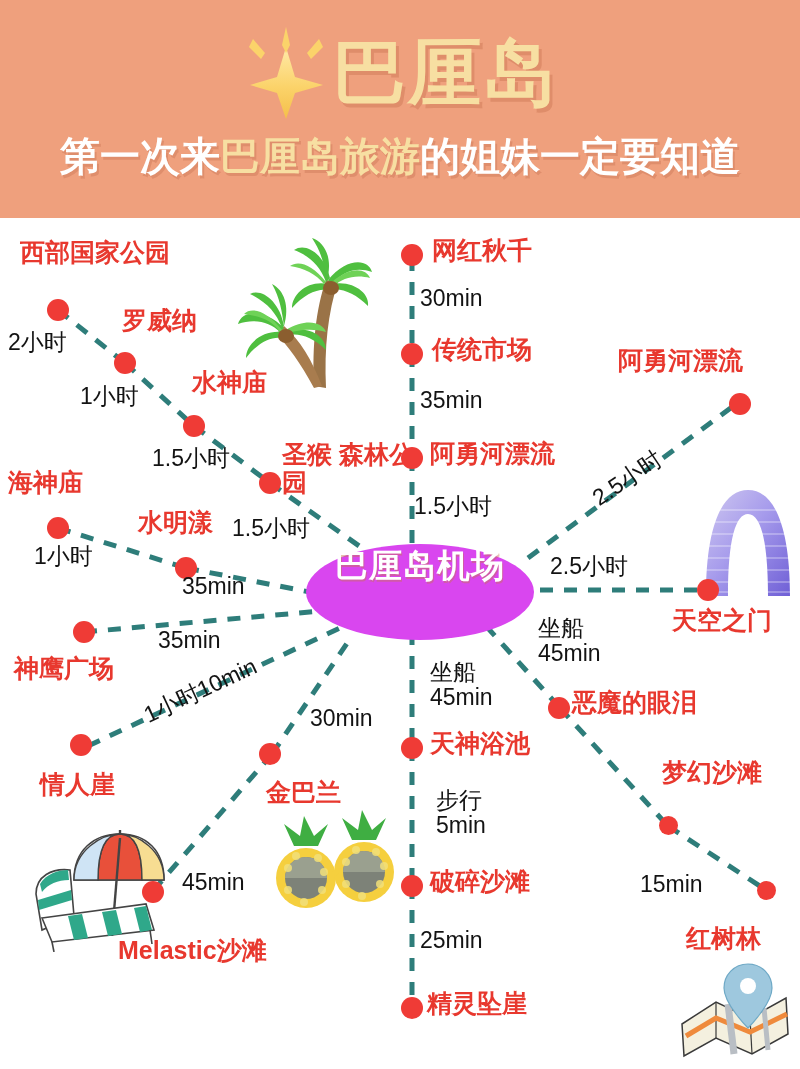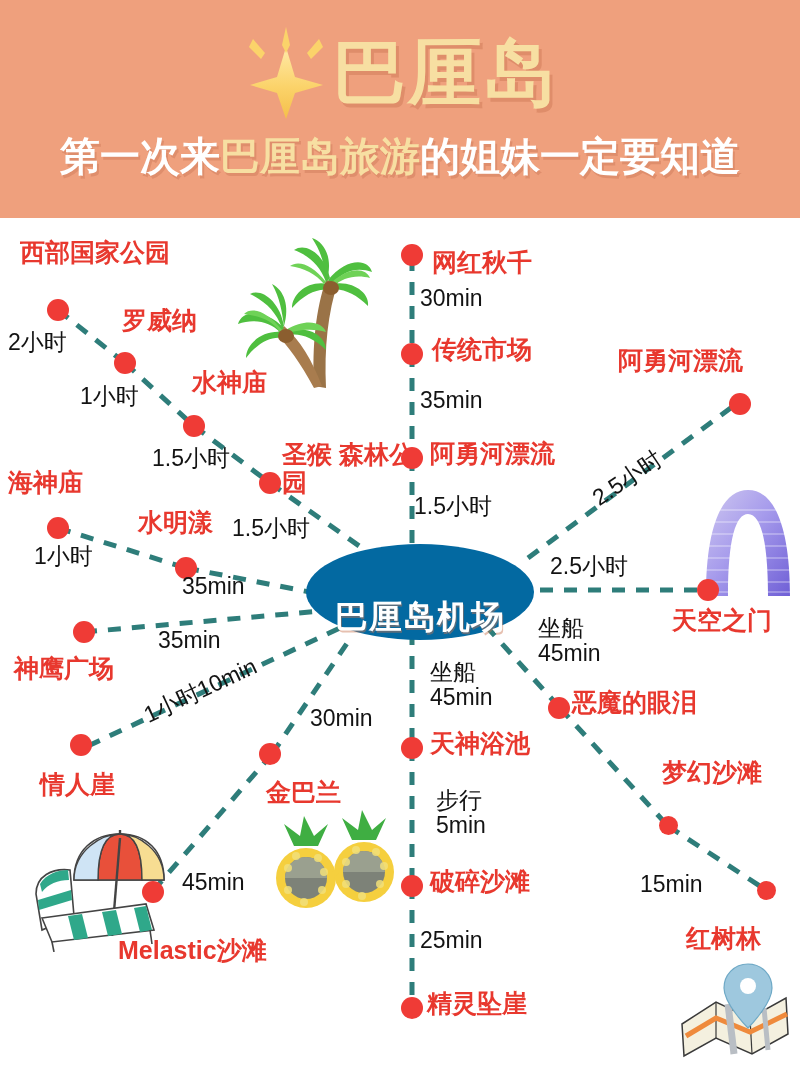--- a/index.html
+++ b/index.html
@@ -77,22 +77,22 @@
     position: absolute; left: 0; top: 0;
     width: 800px; height: 851px;
     pointer-events: none;
   }
 
   
   .hub {
     position: absolute;
     width: 228px; height: 96px;
     border-radius: 50%;
-    background: #0369a1;
-    display: flex; align-items: flex-end; justify-content: center;
+    background: #d946ef;
+    display: flex; align-items: flex-start; justify-content: center;
     color: #ffffff;
     font-size: 33px; font-weight: 700;
     letter-spacing: 1px;
     text-shadow: 1px 2px 0 rgba(200,115,80,0.45);
     white-space: nowrap;
   }
 
   
   .dot {
     position: absolute;
@@ -359,21 +359,21 @@
 
     <span class="dot" style="left:259px; top:525px;"></span>
     <span class="place" style="left:266px; top:560px;">金巴兰</span>
     <span class="dur" style="left:310px; top:488px;">30min</span>
 
     <span class="dot" style="left:142px; top:663px;"></span>
     <span class="place" style="left:118px; top:718px;">Melastic沙滩</span>
     <span class="dur" style="left:182px; top:652px;">45min</span>
 
     <span class="dot" style="left:401px; top:26px;"></span>
-    <span class="place" style="left:432px; top:18px;margin-top:12px;">网红秋千</span>
+    <span class="place" style="left:432px; top:18px;">网红秋千</span>
     <span class="dur" style="left:420px; top:68px;">30min</span>
 
     <span class="dot" style="left:401px; top:125px;"></span>
     <span class="place" style="left:432px; top:117px;">传统市场</span>
     <span class="dur" style="left:420px; top:170px;">35min</span>
 
     <span class="dot" style="left:401px; top:229px;"></span>
     <span class="place" style="left:430px; top:221px;">阿勇河漂流</span>
     <span class="dur" style="left:414px; top:276px;">1.5小时</span>
 

